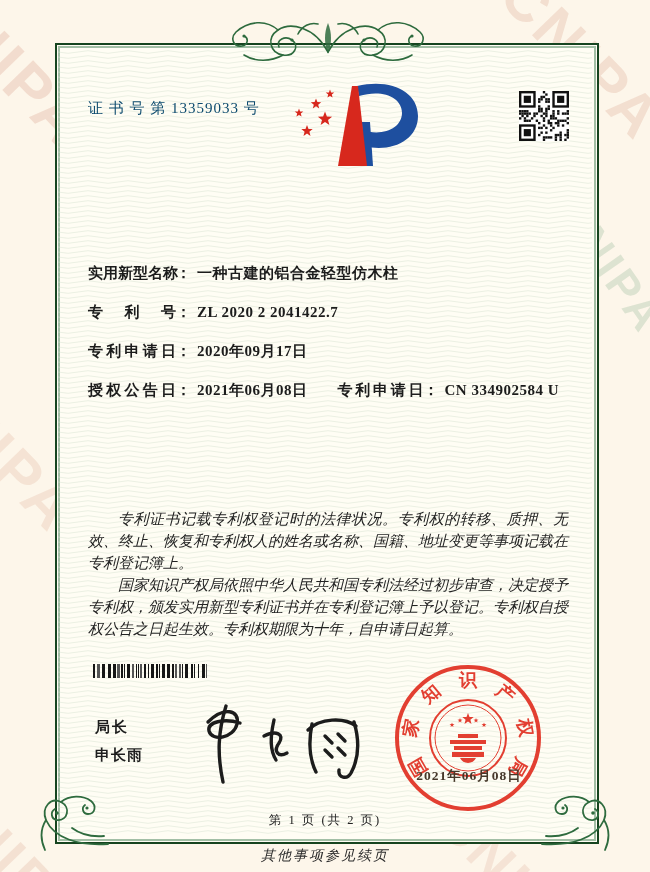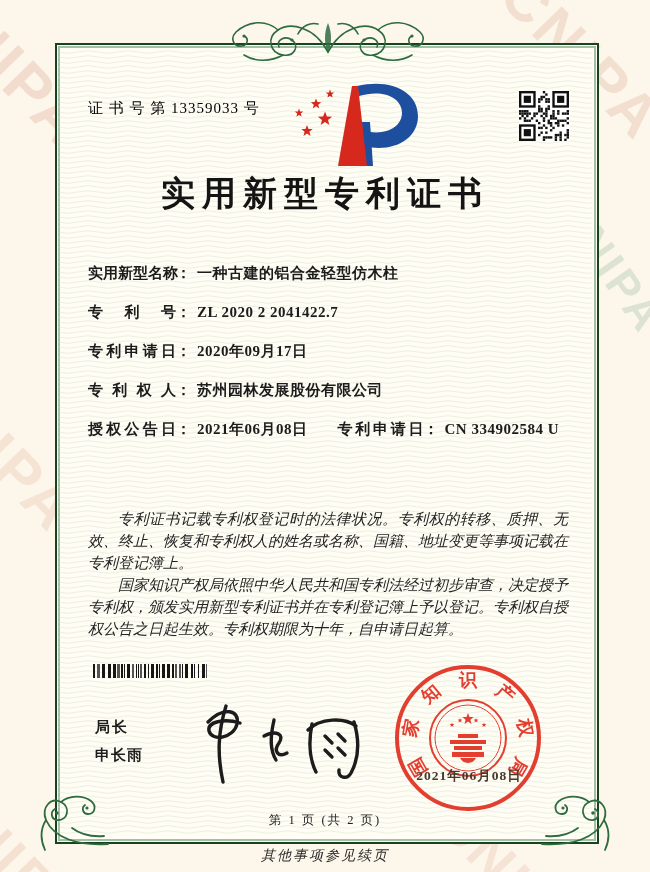--- a/index.html
+++ b/index.html
@@ -38,21 +38,21 @@
 
   .ornament{position:absolute;z-index:6;}
   #orn-top{left:228px;top:16px;width:200px;height:50px;}
   #orn-bl{left:38px;top:794px;width:72px;height:58px;}
   #orn-br{left:540px;top:794px;width:72px;height:58px;transform:scaleX(-1);}
 
   
   .content{position:absolute;inset:0;z-index:5;}
 
   .cert-no{
-    position:absolute;left:88px;top:99px;font-size:15px;color:#000000;
+    position:absolute;left:88px;top:99px;font-size:15px;color:#0c4a6e;
     letter-spacing:1px;font-weight:500;
   }
   #logo{position:absolute;left:278px;top:82px;width:152px;height:88px;}
   #qr{position:absolute;left:519px;top:91px;width:50px;height:50px;background:#fff;}
 
   .title{
     position:absolute;left:0;top:171px;width:650px;text-align:center;
     font-size:34px;font-weight:bold;color:#141414;letter-spacing:7px;
   }
 
@@ -282,27 +282,25 @@
         <rect x="1" y="1" width="5" height="5" fill="#fff"></rect>
         <rect x="2" y="2" width="3" height="3" fill="#111"></rect>
         <rect x="14" y="0" width="7" height="7" fill="#111"></rect>
         <rect x="15" y="1" width="5" height="5" fill="#fff"></rect>
         <rect x="16" y="2" width="3" height="3" fill="#111"></rect>
         <rect x="0" y="14" width="7" height="7" fill="#111"></rect>
         <rect x="1" y="15" width="5" height="5" fill="#fff"></rect>
         <rect x="2" y="16" width="3" height="3" fill="#111"></rect>
       </svg>
 
-    <div class="title">实用新型专利证书</div>
 
     <div class="fields" id="fields">
         <div class="frow"><span class="flabel">实用新型名称</span><span class="fcolon">：</span><span class="fvalue">一种古建的铝合金轻型仿木柱</span></div>
         <div class="frow"><span class="flabel">专利号</span><span class="fcolon">：</span><span class="fvalue">ZL 2020 2 2041422.7</span></div>
         <div class="frow"><span class="flabel">专利申请日</span><span class="fcolon">：</span><span class="fvalue">2020年09月17日</span></div>
-        <div class="frow"><span class="flabel">专利权人</span><span class="fcolon">：</span><span class="fvalue">苏州园林发展股份有限公司</span></div>
         <div class="frow"><span class="flabel">授权公告日</span><span class="fcolon">：</span><span class="fvalue">2021年06月08日</span><span class="pair2"><span class="flabel2">专利申请日</span><span class="fcolon">：</span><span class="fvalue">CN 334902584 U</span></span></div>
       </div>
 
     <div class="body-text" id="body-text">
         <p>专利证书记载专利权登记时的法律状况。专利权的转移、质押、无效、终止、恢复和专利权人的姓名或名称、国籍、地址变更等事项记载在专利登记簿上。</p>
         <p>国家知识产权局依照中华人民共和国专利法经过初步审查，决定授予专利权，颁发实用新型专利证书并在专利登记簿上予以登记。专利权自授权公告之日起生效。专利权期限为十年，自申请日起算。</p>
       </div>
 
     <div id="barcode">
         <div style="width: 2px; background: rgb(22, 22, 22);"></div>

